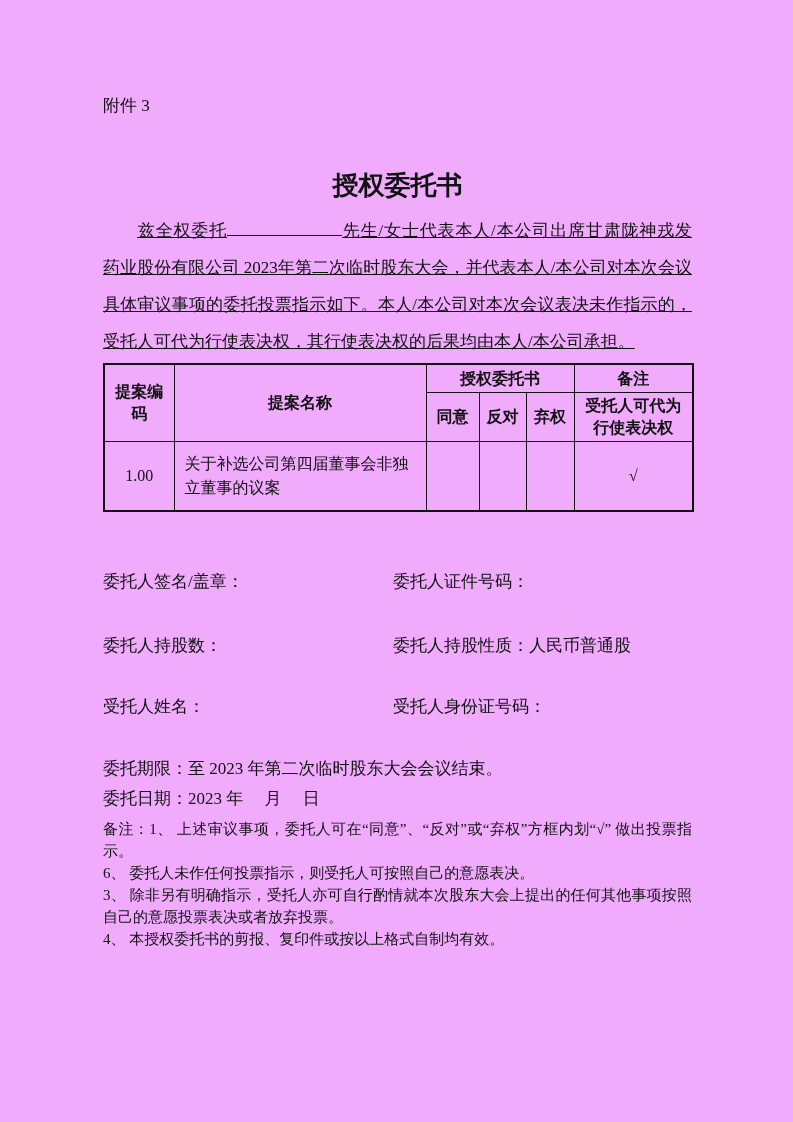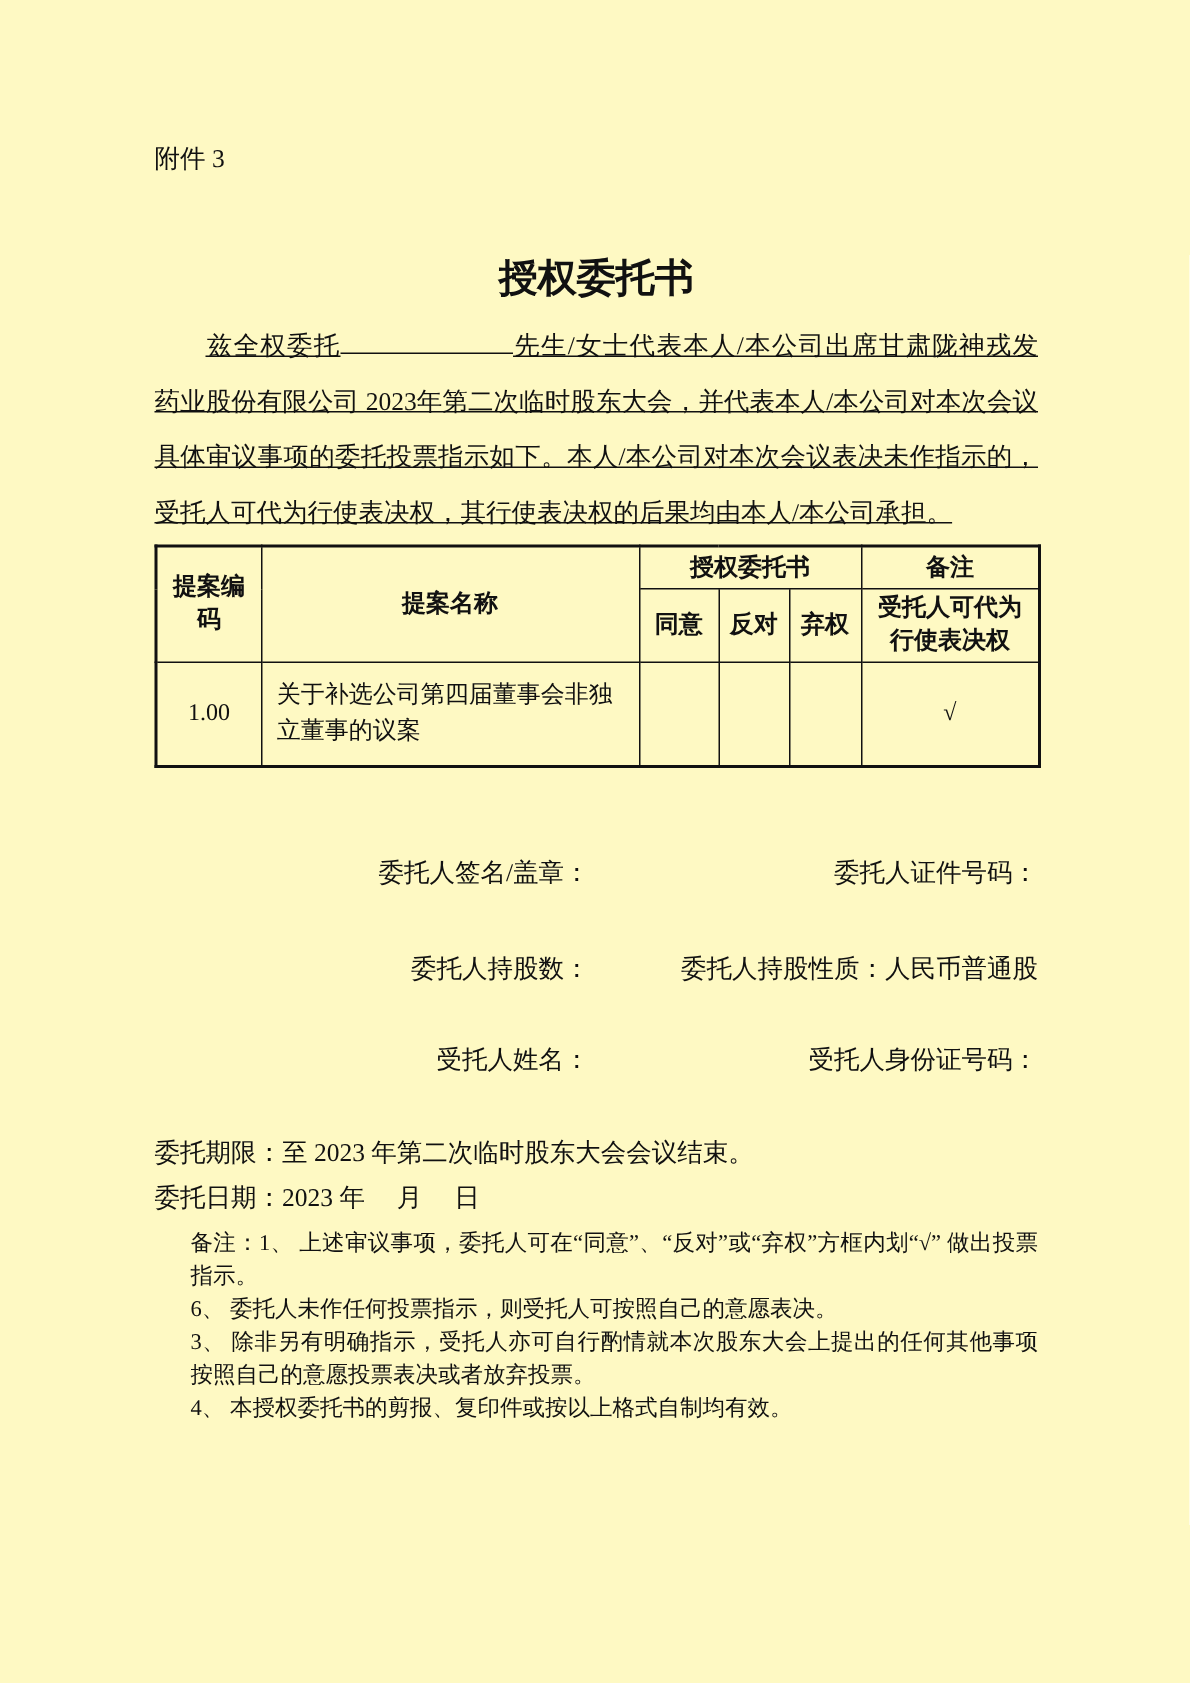--- a/index.html
+++ b/index.html
@@ -1,20 +1,20 @@
 <!DOCTYPE html>
 <html><head>
 <meta charset="utf-8">
 <style>
   html, body { margin: 0; padding: 0; background: #ffffff; }
   .page {
     position: relative;
     width: 793px;
     height: 1122px;
-    background: #fef9c3;
+    background: #f0abfc;
     color: #111111;
     font-family: "Liberation Serif", "DejaVu Serif", serif;
     overflow: hidden;
   }
   .content-block { position: absolute; left: 103px; width: 589px; }
 
   .attachment { top: 96px; font-size: 17px; line-height: 20px; }
 
   .doc-title {
     top: 131px;
@@ -61,31 +61,31 @@
   .proposal-table .hrow1 th { height: 23px; }
   .proposal-table .hrow2 th { height: 43px; }
   .proposal-table .body-row td { height: 64px; }
   .proposal-table td.name-cell {
     text-align: left;
     padding-left: 10px;
     padding-right: 8px;
     line-height: 24px;
   }
 
-  .field-row { display: flex; font-size: 17px; line-height: 22px; text-align: right; }
+  .field-row { display: flex; font-size: 17px; line-height: 22px; }
   .field-row .field-left { width: 290px; flex: 0 0 290px; }
   .field-row .field-right { flex: 1; }
   .row-1 { top: 571px; }
   .row-2 { top: 635px; }
   .row-3 { top: 696px; }
   .period-row { top: 758px; font-size: 17px; line-height: 22px; }
   .date-row { top: 788px; font-size: 17px; line-height: 22px; }
 
   .notes { top: 818px; font-size: 15px; line-height: 22px; }
-  .note-line { text-align: justify; margin-left: 24px; }
+  .note-line { text-align: justify; }
 </style>
 </head>
 <body>
 
 <div class="page">
 
   <div class="content-block attachment">附件 3</div>
 
   <div class="content-block doc-title">授权委托书</div>
 

